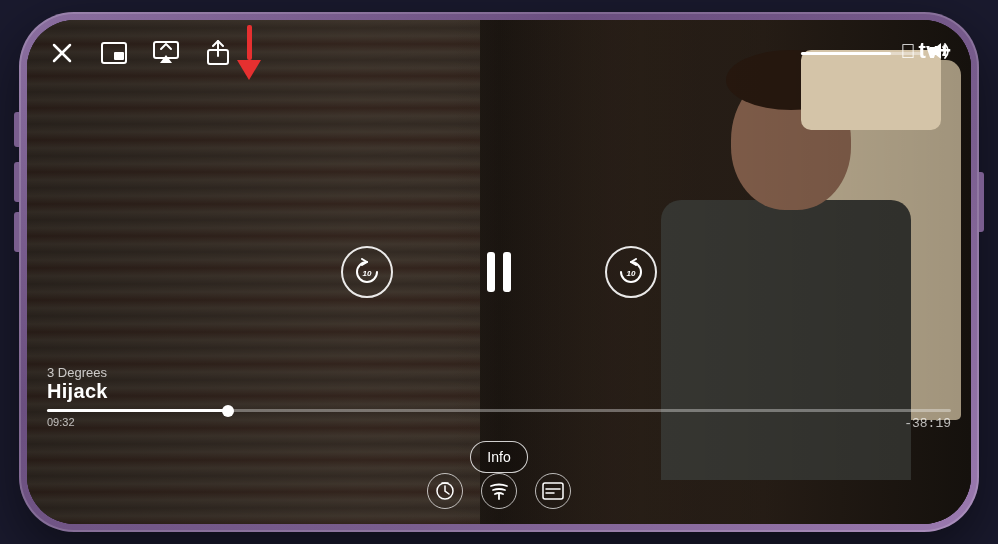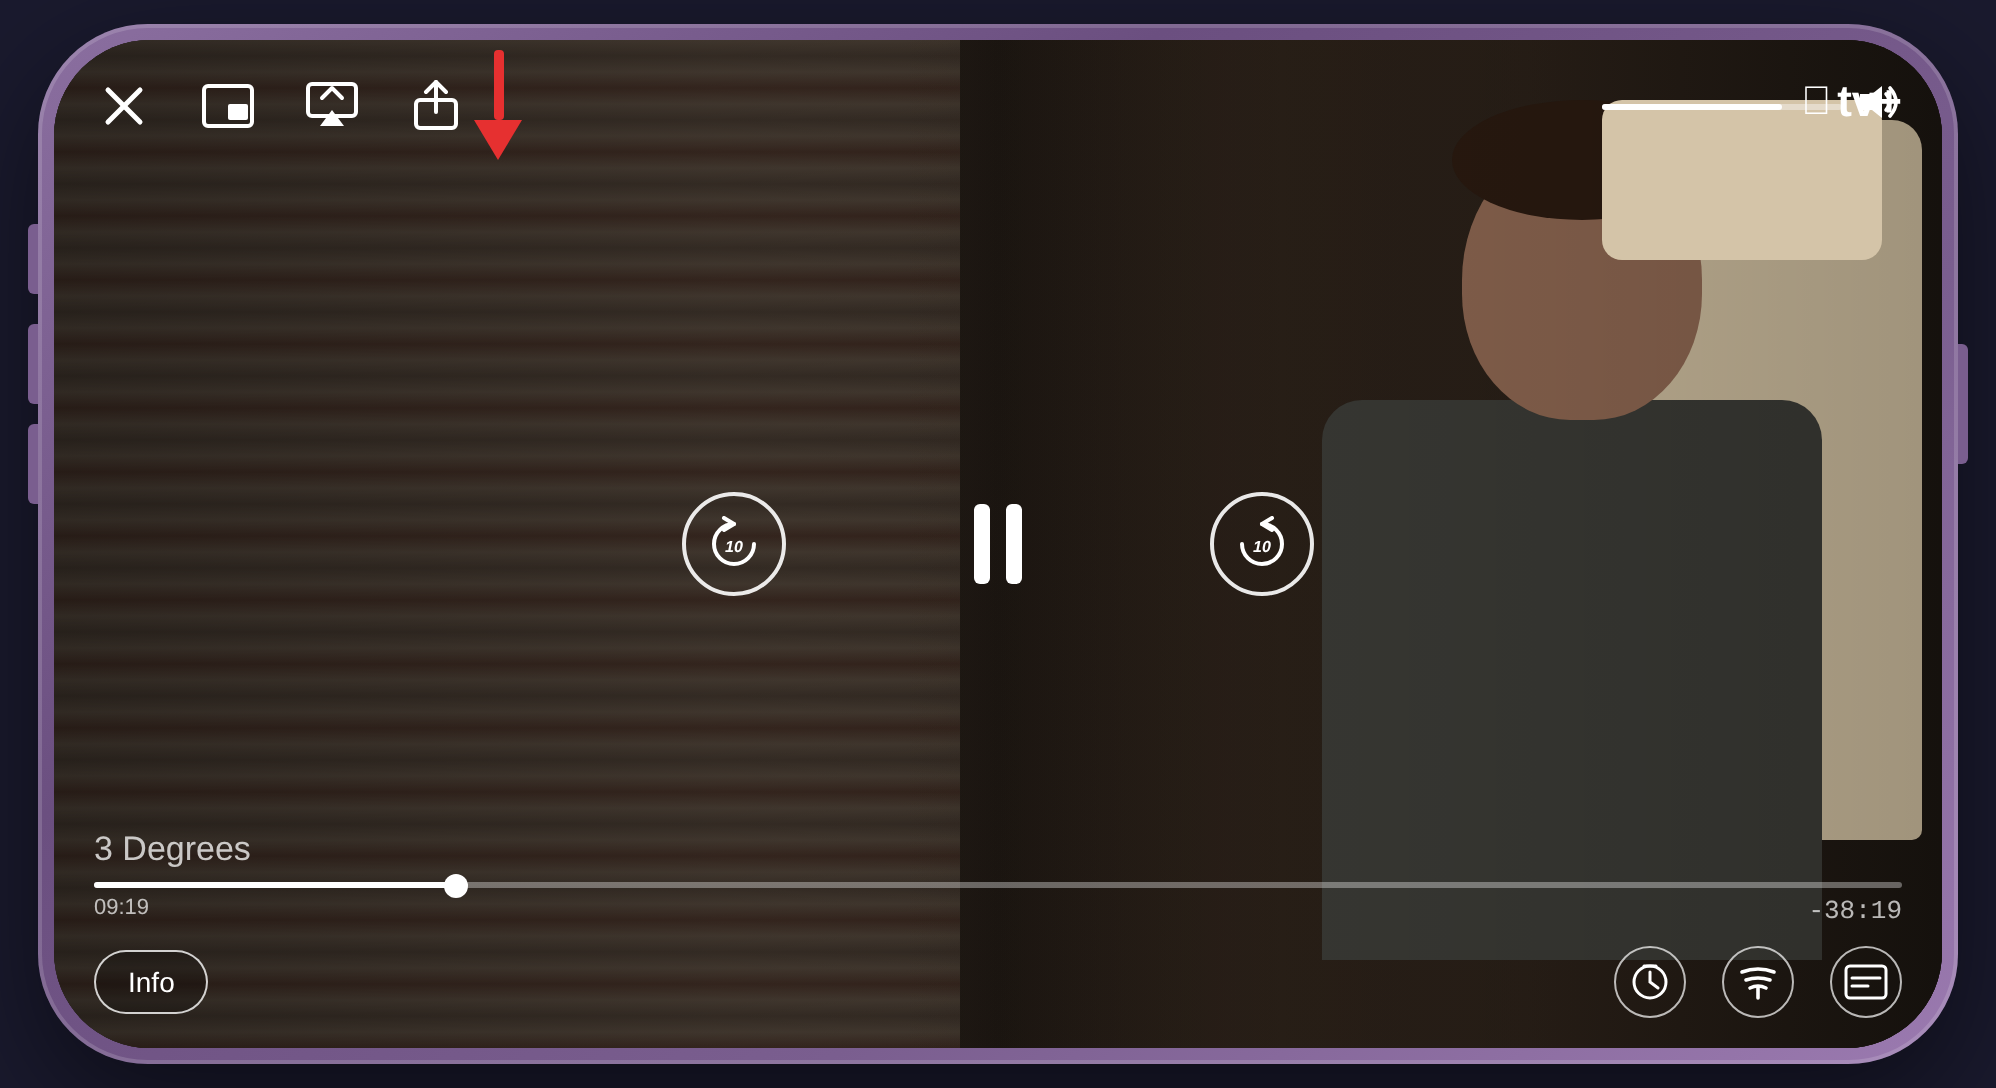--- a/index.html
+++ b/index.html
@@ -356,21 +356,21 @@
       right: 0;
       z-index: 10;
       padding: 0 20px 15px;
     }
 
     .show-title-area {
       margin-bottom: 6px;
     }
 
     .show-episode {
-      font-size: 17px;
+      font-size: 13px;
       color: rgba(255,255,255,0.75);
       font-weight: 400;
     }
 
     .show-name {
       font-size: 20px;
       color: white;
       font-weight: 700;
       letter-spacing: 0.3px;
     }
@@ -422,20 +422,21 @@
       font-size: 13px;
       color: rgba(255,255,255,0.7);
       font-family: Liberation Mono, monospace;
     }
 
     
     .bottom-actions {
       display: flex;
       align-items: center;
       justify-content: space-between;
+      flex-direction: column;
     }
 
     .bottom-left-btns {
       display: flex;
       gap: 8px;
     }
 
     .pill-btn {
       padding: 7px 16px;
       border: 1.5px solid rgba(255,255,255,0.8);
@@ -581,31 +582,32 @@
           <polyline points="19,1 14,4 19,7" fill="none" stroke="white" stroke-width="2" stroke-linecap="round" stroke-linejoin="round"></polyline>
           <text x="14" y="18" text-anchor="middle" font-size="8" fill="white" font-weight="600">10</text>
         </svg>
       </div>
     </div>
 
     <div class="bottom-section">
 
       <div class="show-title-area">
         <div class="show-episode">3 Degrees</div>
+        <div class="show-name">Hijack</div>
       </div>
 
       <div class="scrubber-area">
         <div class="scrubber-bar">
           <div class="scrubber-fill"></div>
           <div class="scrubber-thumb"></div>
         </div>
       </div>
 
       <div class="time-row">
-        <span class="time-current">09:19</span>
+        <span class="time-current">09:32</span>
         <span class="time-remaining">-38:19</span>
       </div>
 
       <div class="bottom-actions">
         <div class="bottom-left-btns">
           <div class="pill-btn">Info</div>
         </div>
 
         <div class="bottom-right-btns">
 

